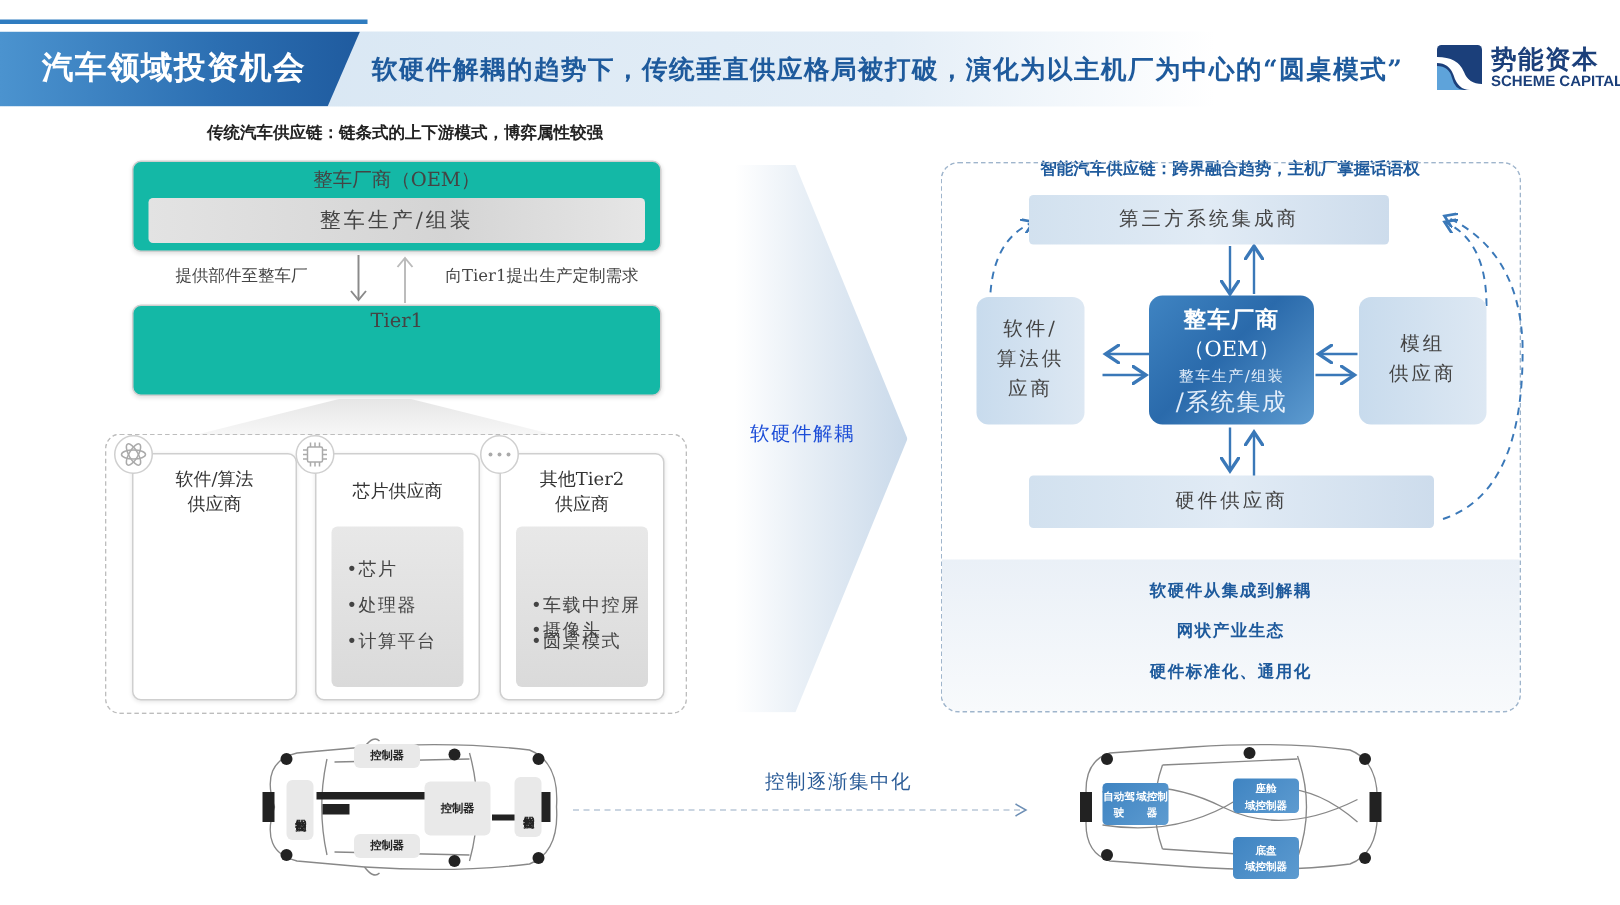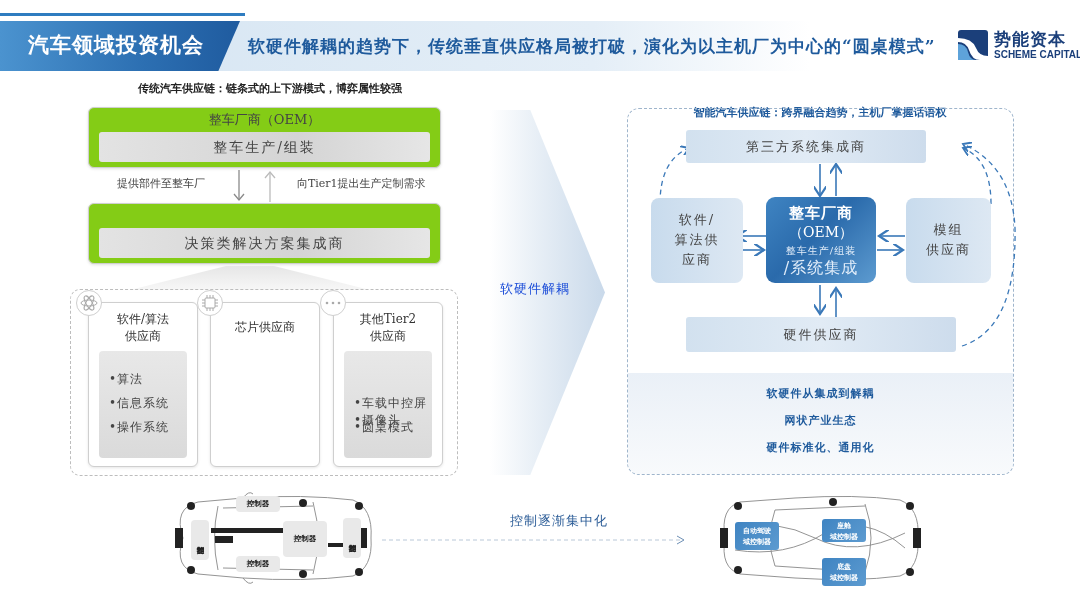--- a/index.html
+++ b/index.html
@@ -15,21 +15,21 @@
   .header-title { position: absolute; left: 28px; top: 31px; font-size: 21px; color: #fff; letter-spacing: 1px; font-weight: bold; }
   .header-subtitle { position: absolute; left: 248px; top: 35px; font-size: 17px; color: #1e5a9c; font-weight: bold; letter-spacing: 1px; white-space: nowrap; }
   .logo { position: absolute; left: 958px; top: 28px; width: 120px; height: 36px; }
   .logo-mark { position: absolute; left: 0; top: 2px; width: 30px; height: 30px; }
   .logo-cn { position: absolute; left: 36px; top: 0; font-family: "DejaVu Sans", sans-serif; font-size: 17px; font-weight: bold; color: #1b3f7a; letter-spacing: 1px; white-space: nowrap; }
   .logo-en { position: absolute; left: 36px; top: 21px; font-family: "Liberation Sans", sans-serif; font-size: 10px; font-weight: bold; color: #1b3f7a; white-space: nowrap; }
 
   .left-heading { position: absolute; left: 100px; top: 81px; width: 340px; text-align: center; font-size: 11px; font-weight: bold; color: #222; }
   .right-heading { position: absolute; left: 640px; top: 81px; width: 360px; text-align: center; font-size: 11px; font-weight: bold; color: #1e5a9c; margin-top: 24px; }
 
-  .card { position: absolute; background: #84cc16; border: 1px solid #cfcfcf; border-radius: 6px; box-shadow: 0 1px 3px rgba(0,0,0,0.12); }
+  .card { position: absolute; background: #14b8a6; border: 1px solid #cfcfcf; border-radius: 6px; box-shadow: 0 1px 3px rgba(0,0,0,0.12); }
   .card-title { position: absolute; left: 0; width: 100%; text-align: center; font-size: 13px; color: #444; }
   .inner-bar { position: absolute; background: linear-gradient(90deg, #e3e3e3, #d4d4d4 60%, #e6e6e6); border-radius: 3px; text-align: center; font-size: 14px; color: #444; letter-spacing: 2px; }
 
   .arrow-label { position: absolute; font-size: 11px; color: #444; white-space: nowrap; }
   .fan { position: absolute; left: 130px; top: 266px; width: 240px; height: 24px;
     background: linear-gradient(180deg, #e6e6e6, #f7f7f7); clip-path: polygon(40% 0, 60% 0, 100% 100%, 0 100%); }
 
   .dashed-box { position: absolute; border: 1.3px dashed #bdbdbd; border-radius: 10px; }
   .sup-card { position: absolute; background: #fff; border: 1px solid #cfcfcf; border-radius: 6px; box-shadow: 0 1px 3px rgba(0,0,0,0.1); }
   .sup-title { position: absolute; left: 0; width: 100%; text-align: center; font-size: 12px; color: #333; line-height: 17px; }
@@ -91,51 +91,51 @@
     </g>
   <g>
       <line x1="45" y1="4" x2="45" y2="34" stroke="#bbbbbb" stroke-width="1.3"></line>
       <polyline points="40,10 45,4 50,10" fill="none" stroke="#bbbbbb" stroke-width="1.3"></polyline>
     </g>
 </svg>
 <div class="arrow-label" style="left:117px; top:176px;">提供部件至整车厂</div>
 <div class="arrow-label" style="left:297px; top:176px;">向Tier1提出生产定制需求</div>
 
 <div class="card" style="left:88px; top:203px; width:353px; height:61px;">
-  <div class="inner-bar" style="left:10px; top:24px; width:331px; height:30px; line-height:30px;">决策类解决方案集成商</div>
+  <div class="card-title" style="top:3px;">Tier1</div>
 </div>
 
 <div class="fan"></div>
 
 <div class="dashed-box" style="left:70px; top:289px; width:388px; height:187px;"></div>
 
 <div class="sup-card" style="left:88px; top:302px; width:110px; height:165px;">
   <div class="sup-title" style="top:8px;">
     <div>软件/算法</div>
     <div>供应商</div>
-  </div>
-  <div class="sup-list" style="left:10px; top:48px; width:88px; height:107px;">
-    <div class="sup-item" style="top:20px;">•算法</div>
-    <div class="sup-item" style="top:44px;">•信息系统</div>
-    <div class="sup-item" style="top:68px;">•操作系统</div>
   </div>
 </div>
 <div class="circle-icon" style="left:76px; top:290px;">
   <svg width="18" height="18" viewBox="0 0 18 18">
       <g fill="none" stroke="#aaa" stroke-width="1">
         <ellipse cx="9" cy="9" rx="8" ry="3"></ellipse>
         <ellipse cx="9" cy="9" rx="8" ry="3" transform="rotate(60 9 9)"></ellipse>
         <ellipse cx="9" cy="9" rx="8" ry="3" transform="rotate(120 9 9)"></ellipse>
       </g>
     </svg>
 </div>
 
 <div class="sup-card" style="left:210px; top:302px; width:110px; height:165px;">
   <div class="sup-title" style="top:16px;">
     <div>芯片供应商</div>
+  </div>
+  <div class="sup-list" style="left:10px; top:48px; width:88px; height:107px;">
+    <div class="sup-item" style="top:20px;">•芯片</div>
+    <div class="sup-item" style="top:44px;">•处理器</div>
+    <div class="sup-item" style="top:68px;">•计算平台</div>
   </div>
 </div>
 <div class="circle-icon" style="left:197px; top:290px;">
   <svg width="18" height="18" viewBox="0 0 18 18">
       <g fill="none" stroke="#aaa" stroke-width="1">
         <rect x="4" y="4" width="10" height="10" rx="1"></rect>
         <path d="M6 1v3M9 1v3M12 1v3M6 14v3M9 14v3M12 14v3M1 6h3M1 9h3M1 12h3M14 6h3M14 9h3M14 12h3"></path>
       </g>
     </svg>
 </div>
@@ -187,21 +187,21 @@
   <g stroke="#3a78b8" stroke-width="1.3" fill="none" stroke-dasharray="5,4">
     <path d="M33 96 Q33 52 62 40" marker-end="url(#ah)"></path>
     <path d="M364 96 Q364 52 336 40" marker-end="url(#ah)"></path>
     <path d="M335 238 Q390 220 388 120 Q385 58 336 36" marker-end="url(#ah)"></path>
   </g>
 </svg>
 
 <div class="blue-bar" style="left:686px; top:130px; width:240px; height:33px; line-height:33px;">第三方系统集成商</div>
 <div class="blue-bar" style="left:686px; top:317px; width:270px; height:35px; line-height:35px;">硬件供应商</div>
 
-<div class="blue-side" style="left:651px; top:198px; width:92px; height:85px; padding-top:12px;">
+<div class="blue-side" style="left:651px; top:198px; width:72px; height:85px; padding-top:12px;">
   <div>软件/</div>
   <div>算法供</div>
   <div>应商</div>
 </div>
 <div class="blue-side" style="left:906px; top:198px; width:85px; height:85px; padding-top:22px;">
   <div>模组</div>
   <div>供应商</div>
 </div>
 
 <div class="oem-center">
@@ -267,21 +267,21 @@
     <g fill="#222">
         <circle cx="23" cy="18" r="4"></circle>
         <circle cx="23" cy="82" r="4"></circle>
         <circle cx="118" cy="14" r="4"></circle>
         <circle cx="195" cy="18" r="4"></circle>
         <circle cx="195" cy="84" r="4"></circle>
       <rect x="5" y="40" width="8" height="20"></rect>
         <rect x="198" y="40" width="8" height="20"></rect>
       </g>
   </svg>
-  <div class="ctrl-blue" style="left:20px; top:34px; width:44px; height:28px; flex-direction:column;">
+  <div class="ctrl-blue" style="left:20px; top:34px; width:44px; height:28px; flex-direction:row;">
     <span>自动驾驶</span>
       <span>域控制器</span>
   </div>
   <div class="ctrl-blue" style="left:107px; top:31px; width:44px; height:23px; flex-direction:column;text-align:center;">
     <span>座舱</span>
       <span>域控制器</span>
   </div>
   <div class="ctrl-blue" style="left:107px; top:70px; width:44px; height:28px; flex-direction:column;">
     <span>底盘</span>
       <span>域控制器</span>

